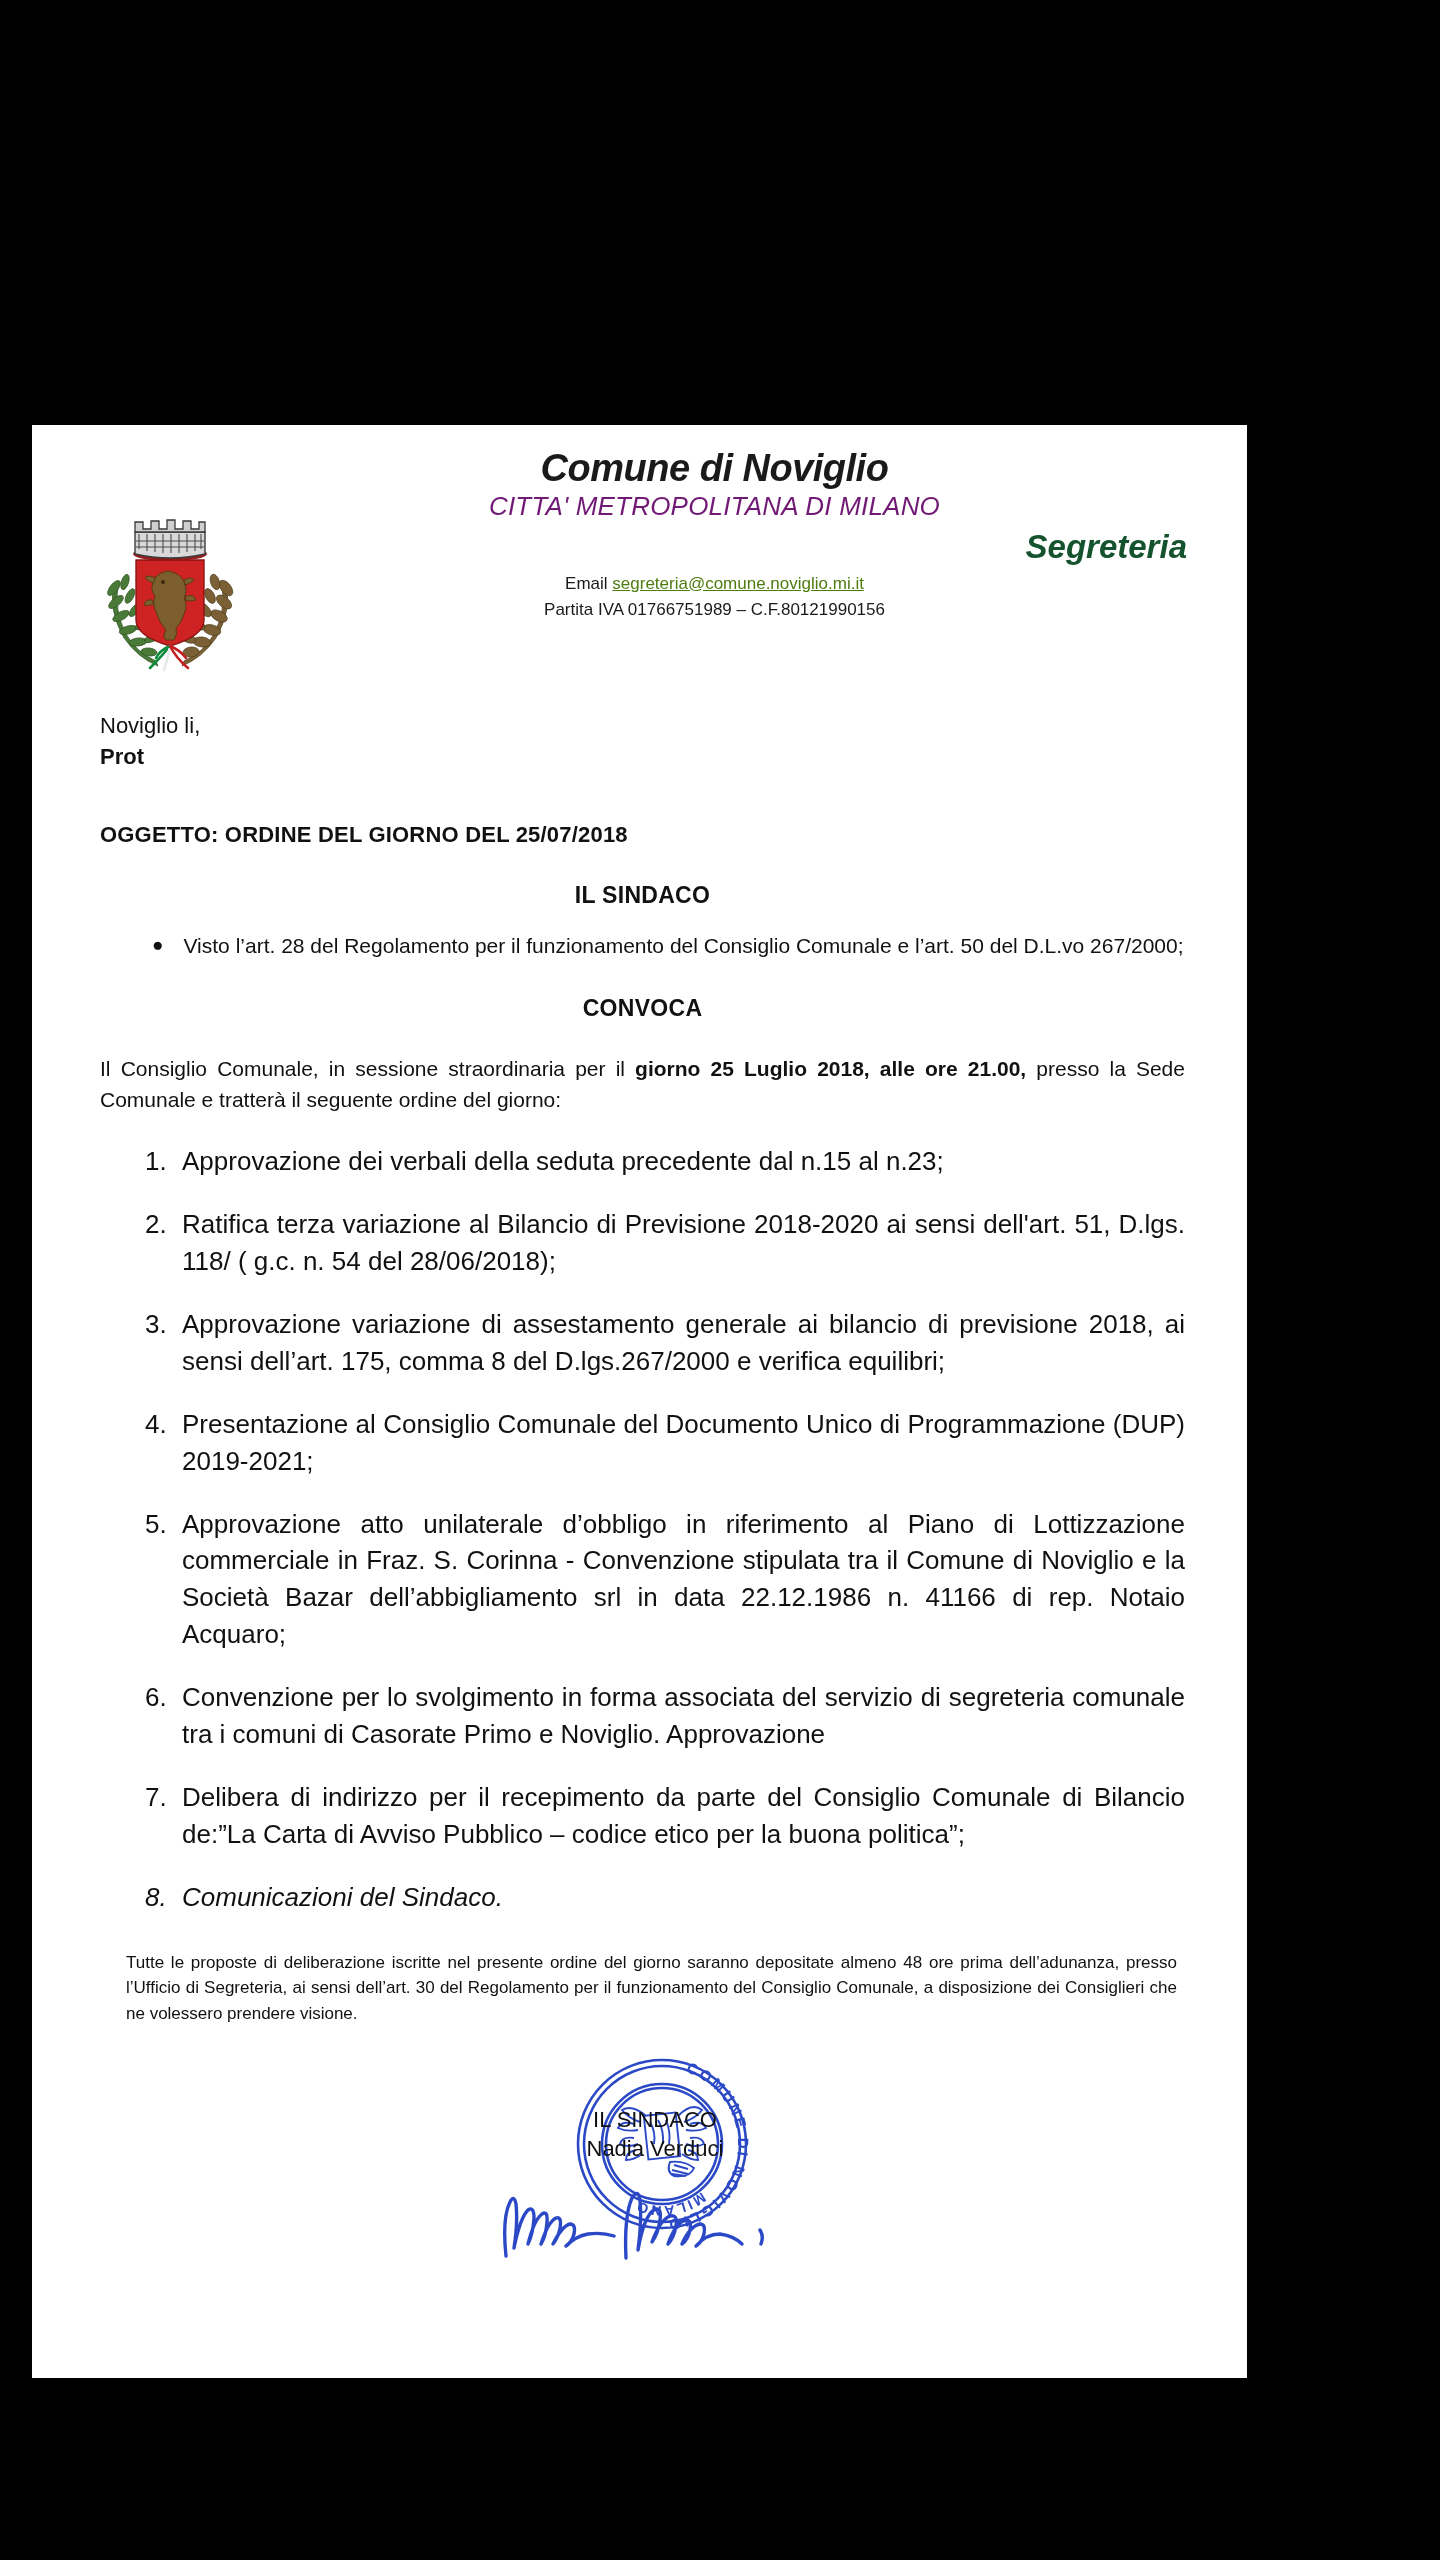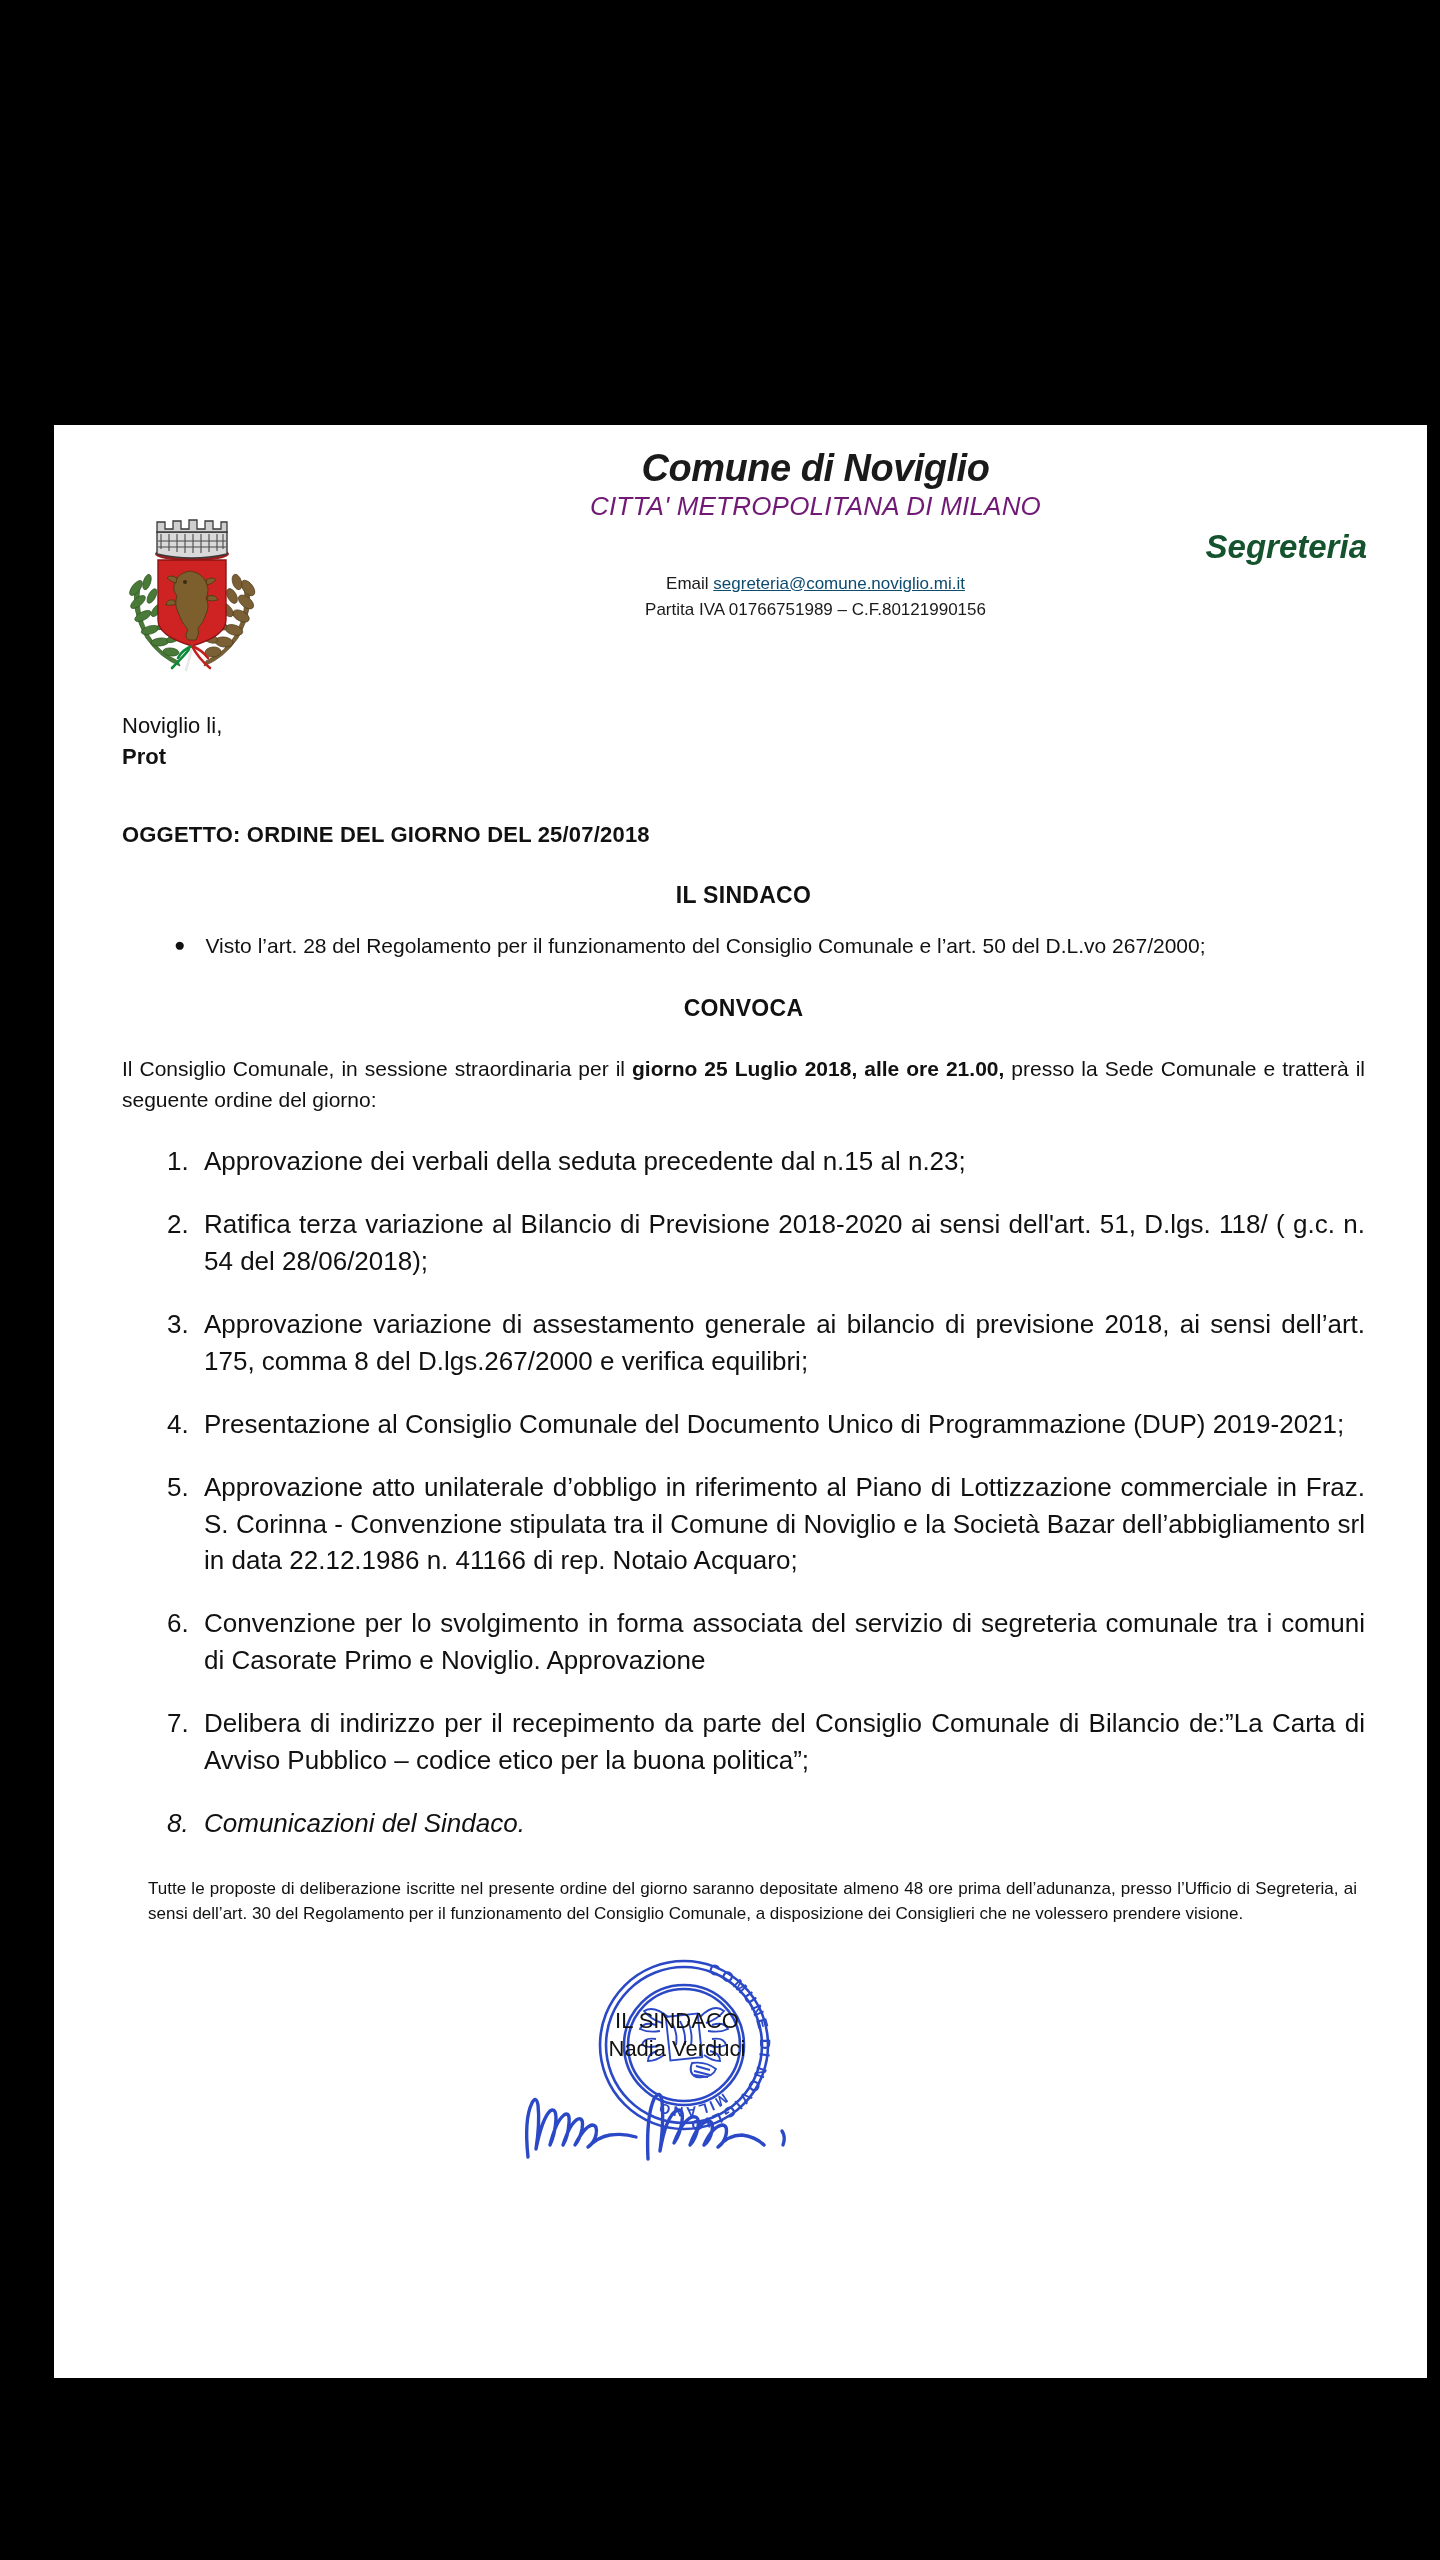--- a/index.html
+++ b/index.html
@@ -12,26 +12,25 @@
     height: 2560px;
     overflow: hidden;
     font-family: "Liberation Sans", sans-serif;
   }
 
   
   #page {
     position: absolute;
     left: 32px;
     top: 425px;
-    width: 1373px;
+    width: 1215px;
     height: 1953px;
     background: #ffffff;
     box-sizing: border-box;
     overflow: hidden;
-    margin-left: 22px;
   }
 
   
   .header {
     position: relative;
     height: 265px;
   }
   .crest {
     position: absolute;
     left: 68px;
@@ -75,21 +74,21 @@
   }
   .h-contact {
     font-family: "Liberation Sans", sans-serif;
     font-size: 17px;
     color: #1a1a1a;
     line-height: 1.55;
     white-space: nowrap;
   }
   .h-contact .bold { font-weight: bold; }
   .h-email-link {
-    color: #0c4a6e;
+    color: #4d7c0f;
     text-decoration: underline;
   }
   .phone-glyph {
     font-family: "DejaVu Sans", sans-serif;
     font-size: 17px;
   }
 
   
   .doc-body {
     padding: 0 62px 0 68px;

